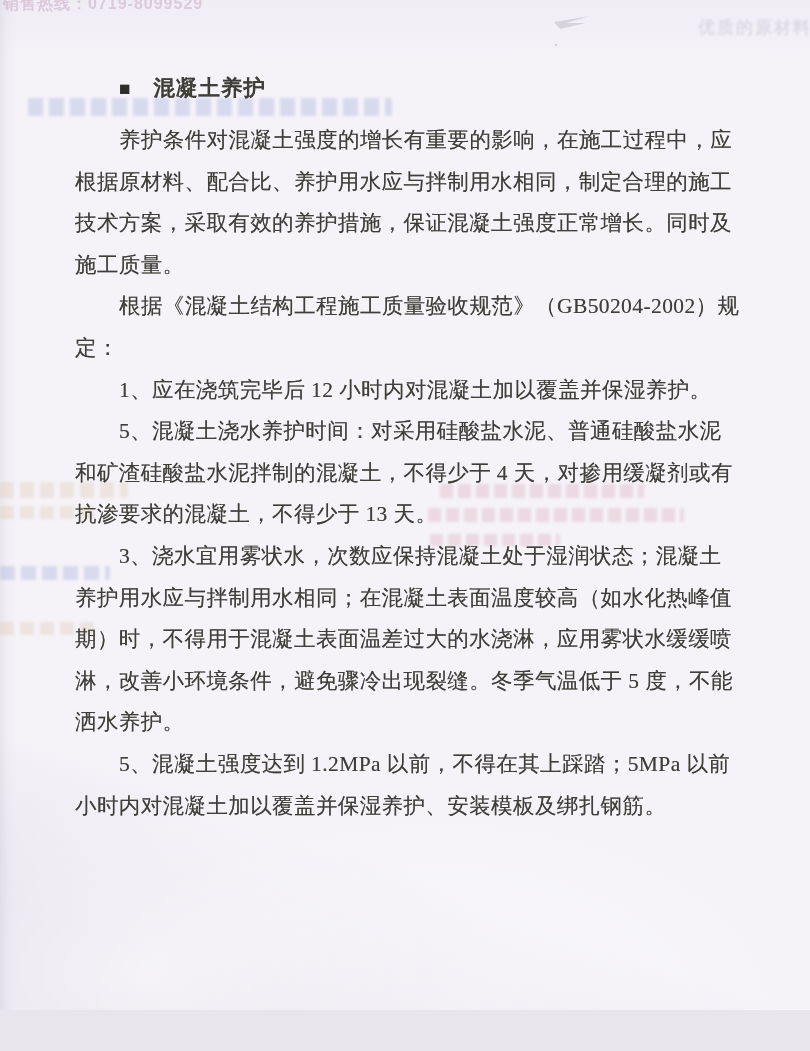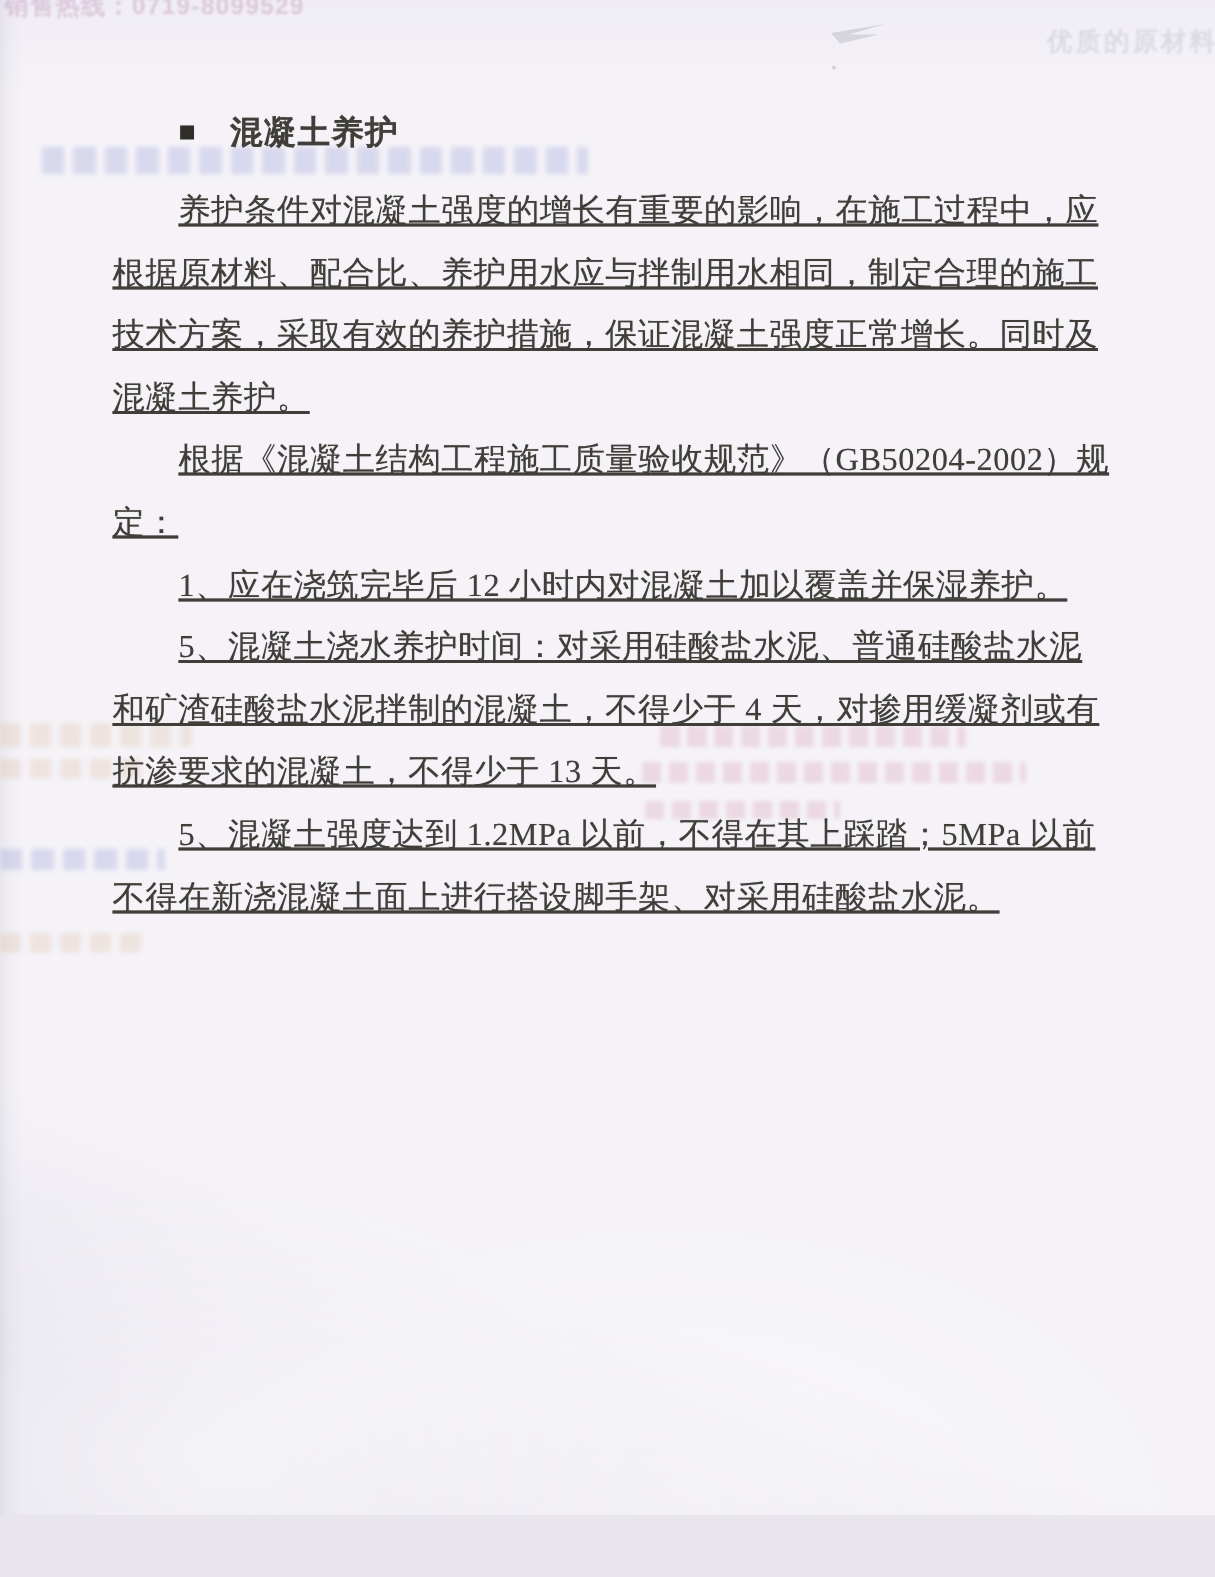--- a/index.html
+++ b/index.html
@@ -33,21 +33,20 @@
     font-weight:bold;font-size:21.5px;letter-spacing:1px;
     height:42px;
   }
   .bullet{
     font-size:19px;line-height:1;transform:translateY(1px);
     color:#2e2d29;
   }
   .line{
     height:41.6px;line-height:41.6px;white-space:nowrap;
     letter-spacing:0.4px;
-    text-decoration:underline;
   }
   .line.indent{padding-left:44px;}
   
   .hotline{
     position:absolute;left:3px;top:-6px;
     font-family:"Liberation Sans","DejaVu Sans",sans-serif;
     font-weight:bold;font-size:16px;letter-spacing:1px;
     color:rgba(186,142,178,0.38);
     filter:blur(0.6px);
     white-space:nowrap;
@@ -102,41 +101,48 @@
 
     <div class="heading">
       <span class="bullet">■</span>
       <span>混凝土养护</span>
     </div>
 
     <div>
       <div class="line indent">养护条件对混凝土强度的增长有重要的影响，在施工过程中，应</div>
       <div class="line">根据原材料、配合比、养护用水应与拌制用水相同，制定合理的施工</div>
       <div class="line">技术方案，采取有效的养护措施，保证混凝土强度正常增长。同时及</div>
-      <div class="line">混凝土养护。</div>
+      <div class="line">施工质量。</div>
     </div>
 
     <div>
       <div class="line indent">根据《混凝土结构工程施工质量验收规范》（GB50204-2002）规</div>
       <div class="line">定：</div>
     </div>
 
     <div>
       <div class="line indent">1、应在浇筑完毕后 12 小时内对混凝土加以覆盖并保湿养护。</div>
     </div>
 
     <div>
       <div class="line indent">5、混凝土浇水养护时间：对采用硅酸盐水泥、普通硅酸盐水泥</div>
       <div class="line">和矿渣硅酸盐水泥拌制的混凝土，不得少于 4 天，对掺用缓凝剂或有</div>
       <div class="line">抗渗要求的混凝土，不得少于 13 天。</div>
     </div>
 
+    <div>
+      <div class="line indent">3、浇水宜用雾状水，次数应保持混凝土处于湿润状态；混凝土</div>
+      <div class="line">养护用水应与拌制用水相同；在混凝土表面温度较高（如水化热峰值</div>
+      <div class="line">期）时，不得用于混凝土表面温差过大的水浇淋，应用雾状水缓缓喷</div>
+      <div class="line">淋，改善小环境条件，避免骤冷出现裂缝。冬季气温低于 5 度，不能</div>
+      <div class="line">洒水养护。</div>
+    </div>
 
     <div>
     </div>
 
     <div>
       <div class="line indent">5、混凝土强度达到 1.2MPa 以前，不得在其上踩踏；5MPa 以前</div>
-      <div class="line">不得在新浇混凝土面上进行搭设脚手架、对采用硅酸盐水泥。</div>
+      <div class="line">小时内对混凝土加以覆盖并保湿养护、安装模板及绑扎钢筋。</div>
     </div>
 
   </div>
 </div>
 
 </body></html>

